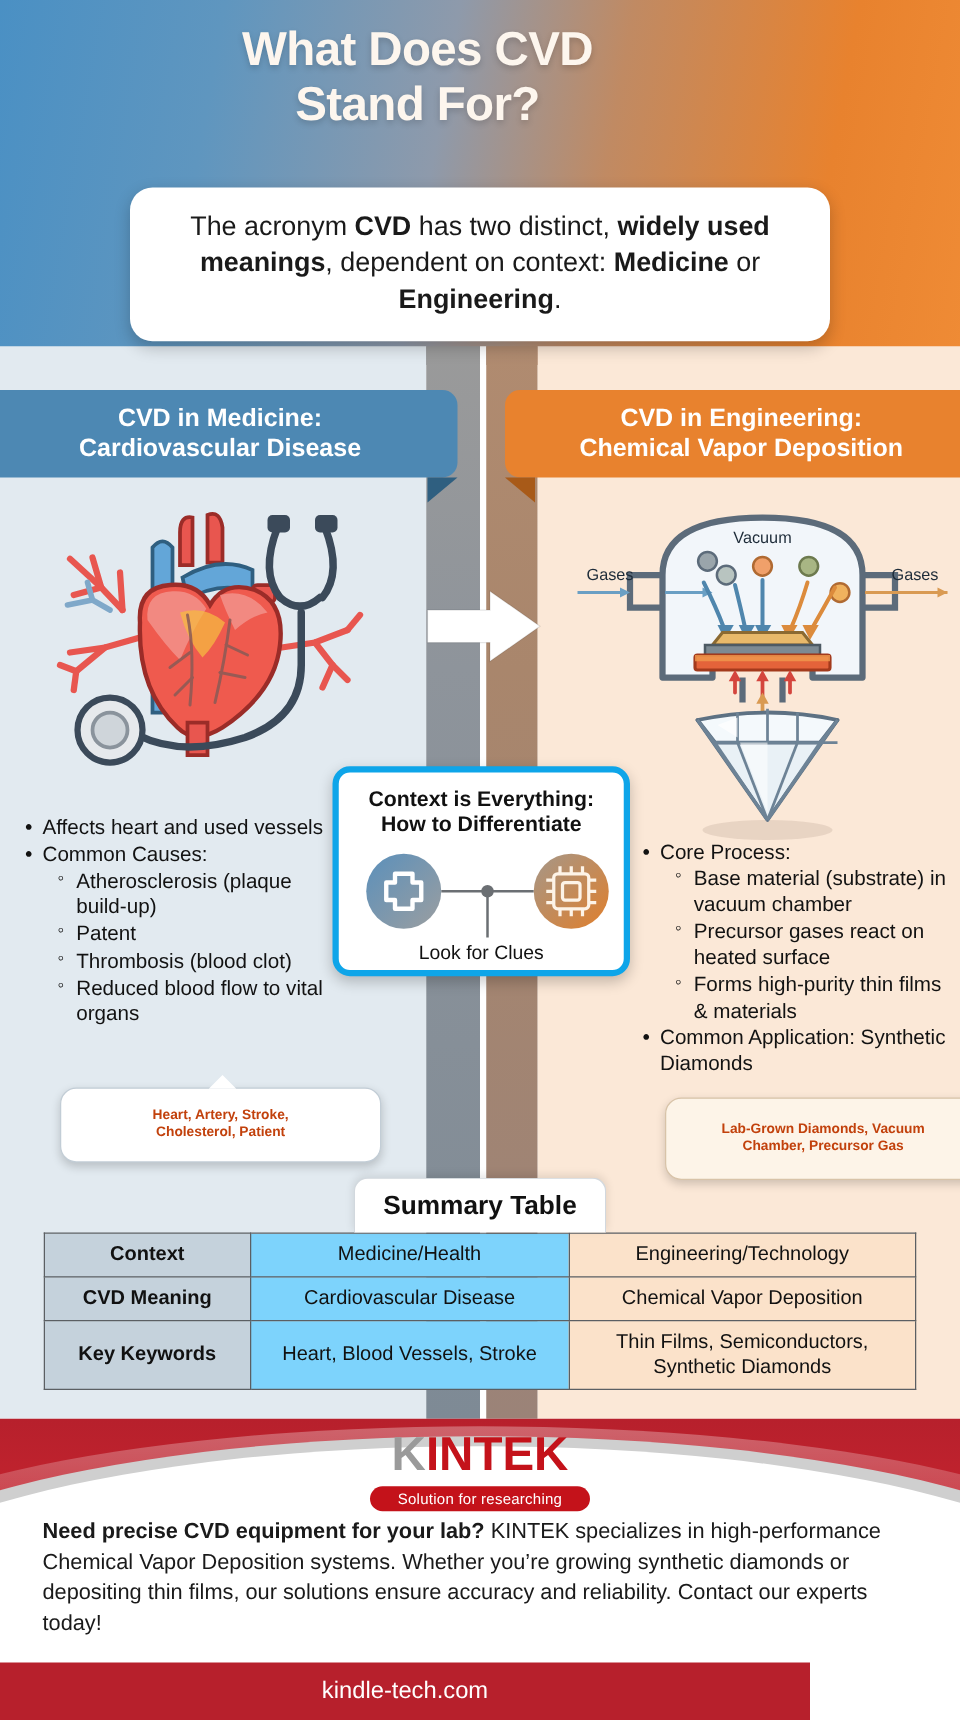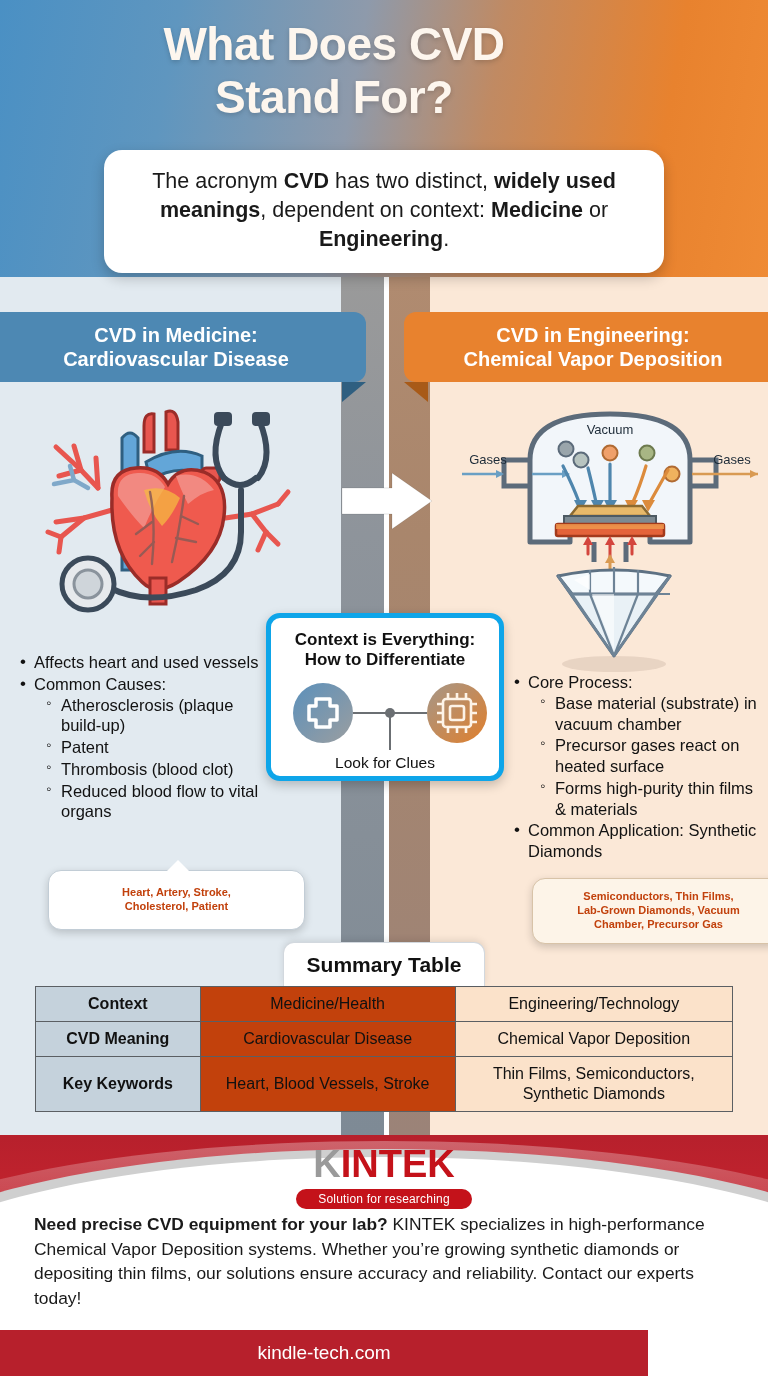--- a/index.html
+++ b/index.html
@@ -12,21 +12,21 @@
   .page { position: relative; width: 768px; height: 1376px; overflow: hidden; }
 
   
   .hero {
     position: absolute; left: 0; top: 0; width: 768px; height: 292px;
     background: linear-gradient(100deg, #4a90c4 0%, #5f96bf 22%, #8e9aab 45%, #c08a63 62%, #e8822e 84%, #ef8b35 100%);
   }
   .hero-title {
     position: absolute; left: 0; top: 18px; width: 668px;
     text-align: center; color: #fdf6ee;
-    font-size: 46px; font-weight: bold; line-height: 1.16;
+    font-size: 38px; font-weight: bold; line-height: 1.16;
     letter-spacing: -0.5px;
     text-shadow: 0 2px 5px rgba(0,0,0,0.17);
   }
 
   
   .intro-card {
     position: absolute; left: 104px; top: 150px; width: 560px;
     background: #ffffff; border-radius: 18px;
     padding: 17px 26px 19px 26px;
     box-shadow: 0 5px 13px rgba(0,0,0,0.22);
@@ -184,21 +184,21 @@
     border-collapse: collapse; z-index: 24;
     font-size: 16px; color: #111;
   }
   .summary-table td {
     border: 1px solid #5b5f63; text-align: center; padding: 7px 6px;
     line-height: 1.25; vertical-align: middle;
   }
   .summary-table td.col-h {
     width: 170px; background: #c5d2dc; font-weight: bold; font-size: 16px;
   }
-  .summary-table td.col-m { width: 264px; background: #c2410c; }
+  .summary-table td.col-m { width: 264px; background: #7dd3fc; }
   .summary-table td.col-e { width: 284px; background: #fbe2ca; }
 
   
   .footer {
     position: absolute; left: 0; top: 1135px; width: 768px; height: 241px;
     background: linear-gradient(180deg, #b7202c 0%, #c8252f 40%, #a81e28 100%);
     overflow: hidden;
   }
   .footer-sheen {
     position: absolute; left: -140px; top: 6px; width: 1048px; height: 120px;
@@ -496,21 +496,20 @@
   </div>
 
   <div class="kw-box kw-left">
     <div>
       <div>Heart, Artery, Stroke,</div>
       <div>Cholesterol, Patient</div>
     </div>
   </div>
   <div class="kw-box kw-right">
     <div>
-      <div>Semiconductors, Thin Films,</div>
       <div>Lab-Grown Diamonds, Vacuum</div>
       <div>Chamber, Precursor Gas</div>
     </div>
   </div>
 
   <div class="table-title">Summary Table</div>
   <table class="summary-table">
     <tbody>
       <tr>
         <td class="col-h">Context</td>

